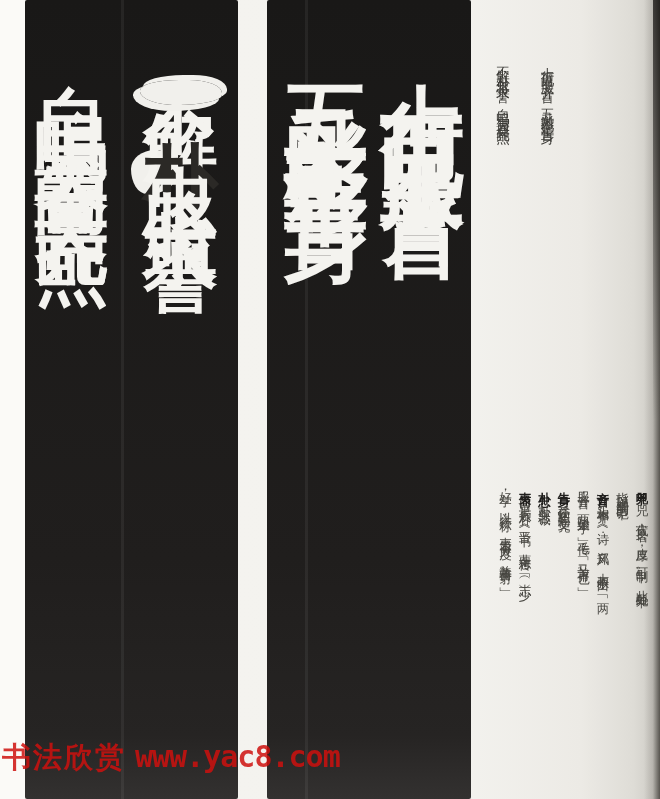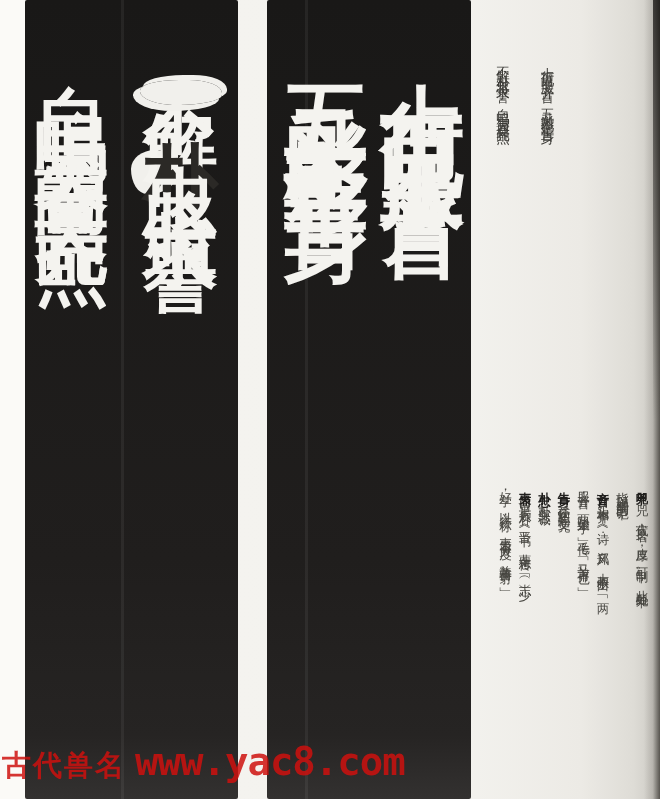--- a/index.html
+++ b/index.html
@@ -49,21 +49,21 @@
         display:flex;flex-direction:row-reverse;gap:7px;align-items:flex-start;}
   .ann-col{writing-mode:vertical-rl;text-orientation:upright;font-size:12.5px;
         letter-spacing:2.5px;line-height:1;color:#45443f;white-space:nowrap;}
   .ann-h{font-weight:bold;color:#201f1d;margin-inline-end:8px;}
 
   
   .watermark{position:absolute;left:2px;top:731px;display:flex;align-items:baseline;
         gap:9px;z-index:5;white-space:nowrap;}
   .wm-cn{font-size:29px;font-weight:bold;letter-spacing:2px;color:rgba(206,16,14,.85);
         font-family:"Liberation Serif","DejaVu Serif",serif;}
-  .wm-url{font-size:39px;font-weight:bold;letter-spacing:-1px;color:rgba(206,16,14,.85);
+  .wm-url{font-size:30px;font-weight:bold;letter-spacing:-1px;color:rgba(206,16,14,.85);
         font-family:"DejaVu Sans Mono","Liberation Mono",monospace;margin-top:8px;}
 </style>
 </head>
 <body>
 
 <div class="page">
 
   <div class="left-margin"></div>
 
   <div class="panel" id="panel-left">
@@ -89,20 +89,20 @@
     <div class="ann-col"><span>指以兕革制的铠甲。</span></div>
     <div class="ann-col"><span class="ann-h">齐首</span><span>头相齐平。《诗·郑风·大叔于田》：「两</span></div>
     <div class="ann-col"><span>服齐首，两骖如手。」毛传：「马首齐也。」</span></div>
     <div class="ann-col"><span class="ann-h">告身</span><span>委任官职的文凭。</span></div>
     <div class="ann-col"><span class="ann-h">朴忠</span><span>朴实忠诚。</span></div>
     <div class="ann-col"><span class="ann-h">夷简</span><span>平易质朴。《晋书·曹志传》：「（志）少</span></div>
     <div class="ann-col"><span>好学，以才行称，夷简有大度，兼善骑射。」</span></div>
   </div>
 
   <div class="watermark">
-    <span class="wm-cn">古代兽名</span>
+    <span class="wm-cn">书法欣赏</span>
     <span class="wm-url">www.yac8.com</span>
   </div>
 
   <div class="page-edge"></div>
   <div class="page-edge-top"></div>
 
 </div>
 
 </body></html>

